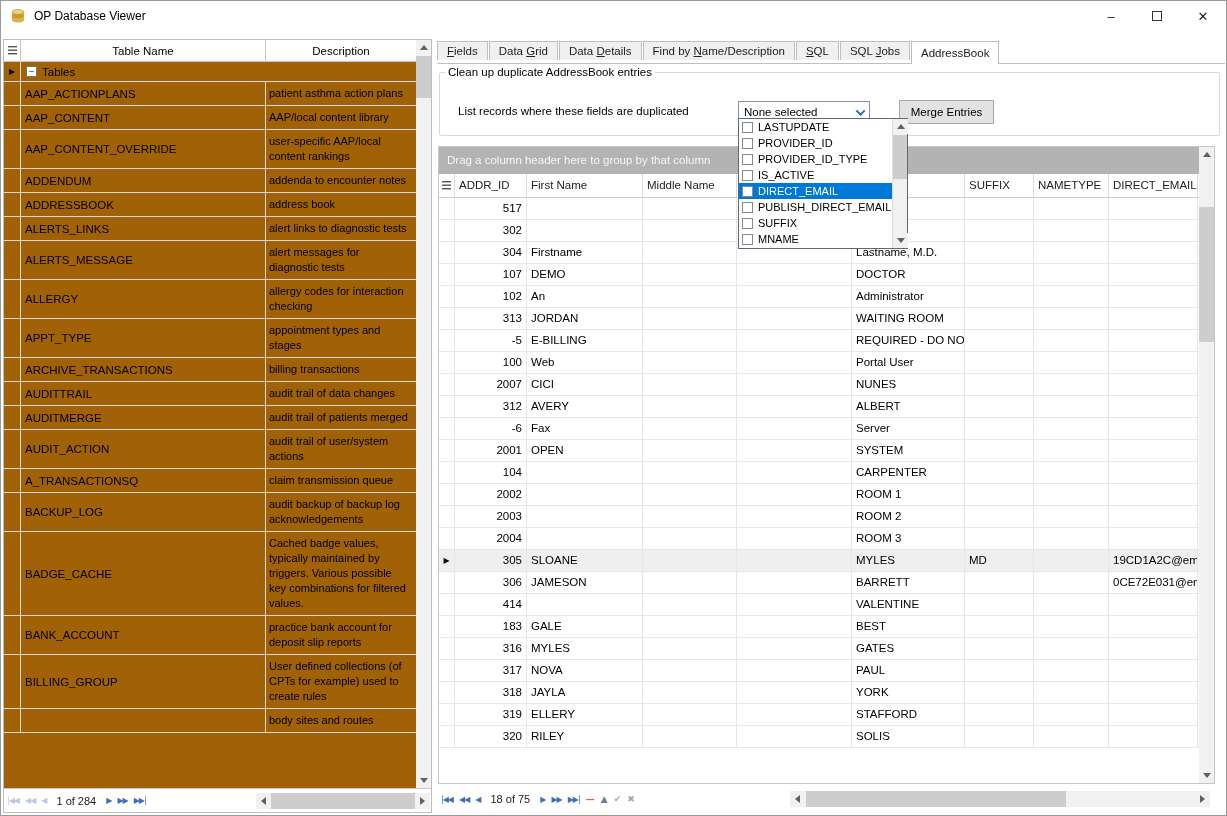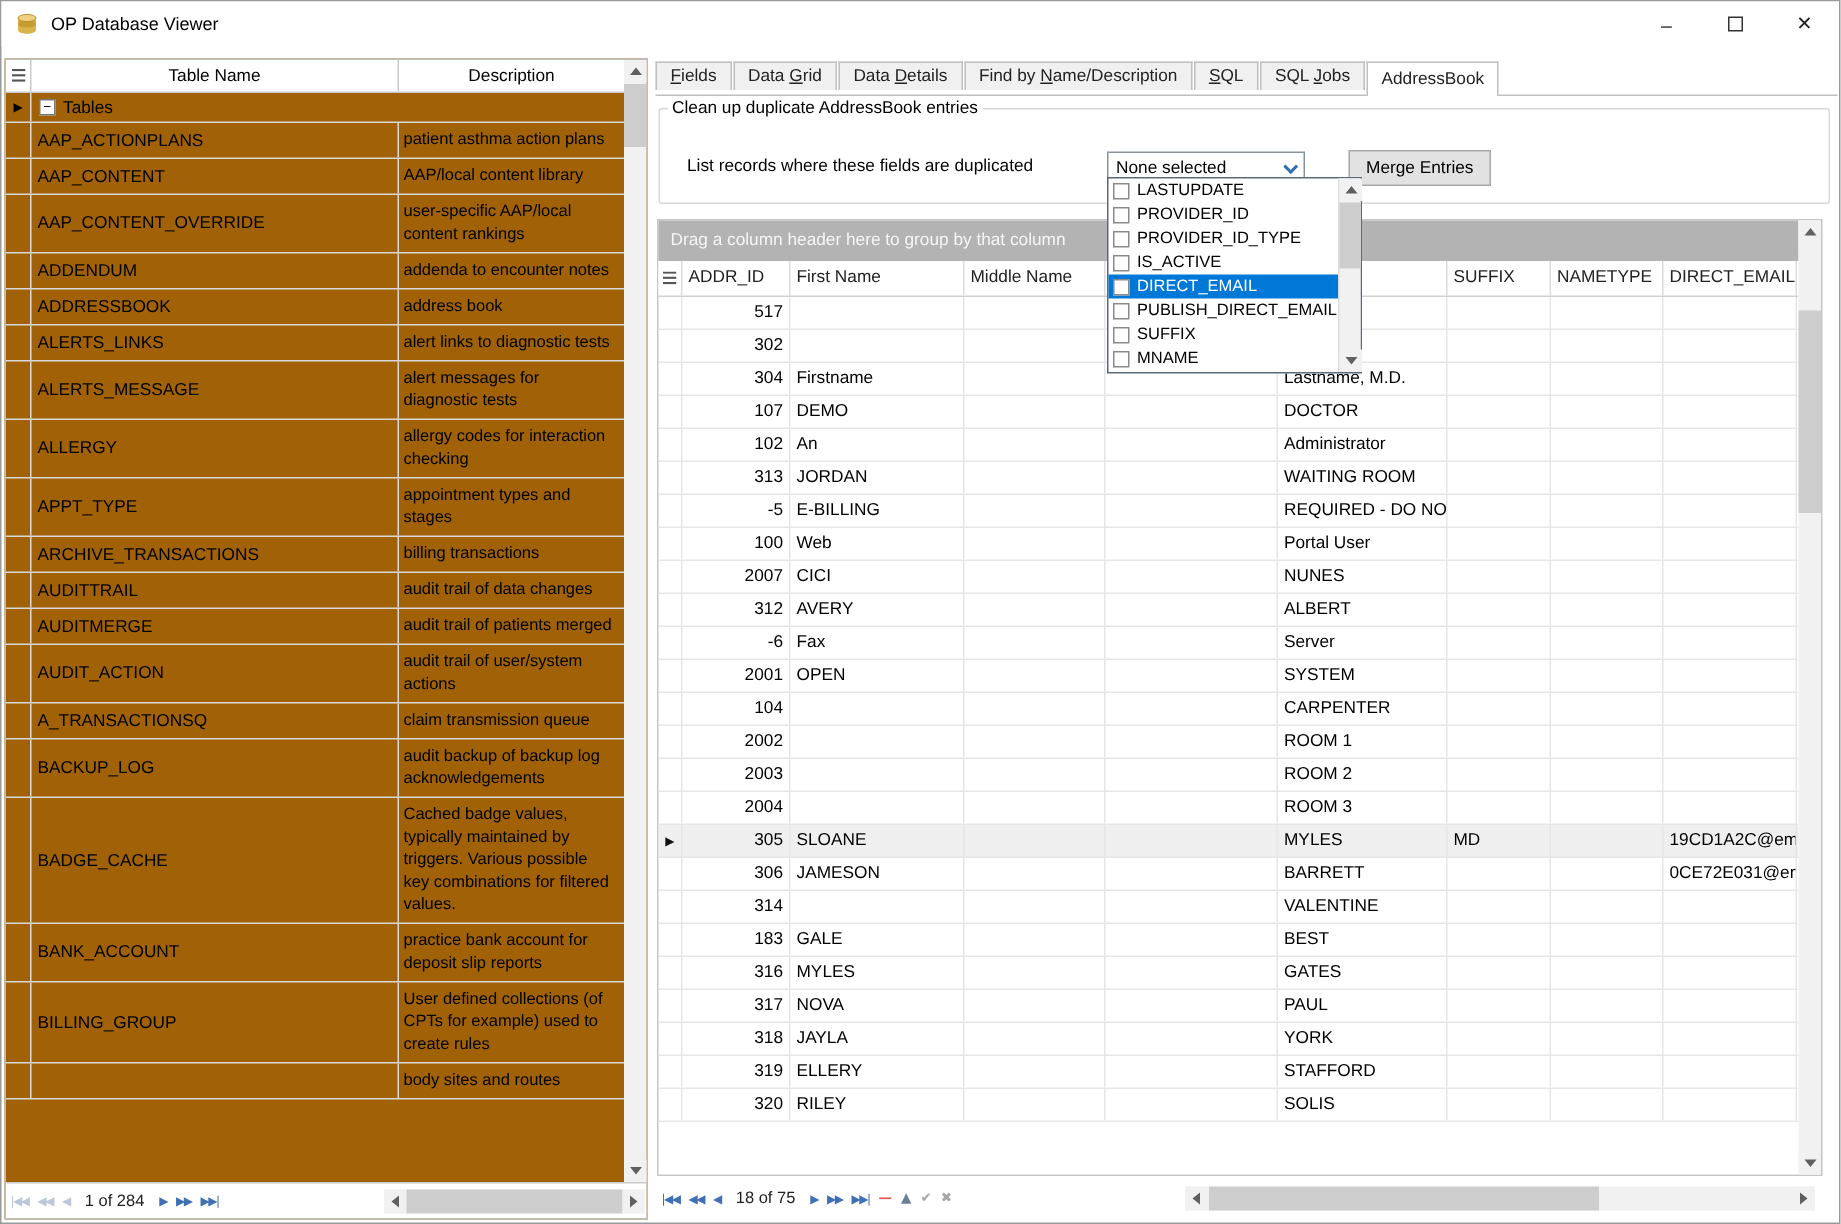--- a/index.html
+++ b/index.html
@@ -504,21 +504,21 @@
             <div class="g-cell" style="width: 116px;">JAMESON</div>
             <div class="g-cell" style="width: 94px;"></div>
             <div class="g-cell" style="width: 115px;"></div>
             <div class="g-cell" style="width: 113px;">BARRETT</div>
             <div class="g-cell" style="width: 69px;"></div>
             <div class="g-cell" style="width: 75px;"></div>
             <div class="g-cell" style="width: 89px;">0CE72E031@ema</div>
           </div>
           <div class="g-row">
             <div class="g-ind"></div>
-            <div class="g-cell num" style="width: 72px;">314</div>
+            <div class="g-cell num" style="width: 72px;">414</div>
             <div class="g-cell" style="width: 116px;"></div>
             <div class="g-cell" style="width: 94px;"></div>
             <div class="g-cell" style="width: 115px;"></div>
             <div class="g-cell" style="width: 113px;">VALENTINE</div>
             <div class="g-cell" style="width: 69px;"></div>
             <div class="g-cell" style="width: 75px;"></div>
             <div class="g-cell" style="width: 89px;"></div>
           </div>
           <div class="g-row">
             <div class="g-ind"></div>

